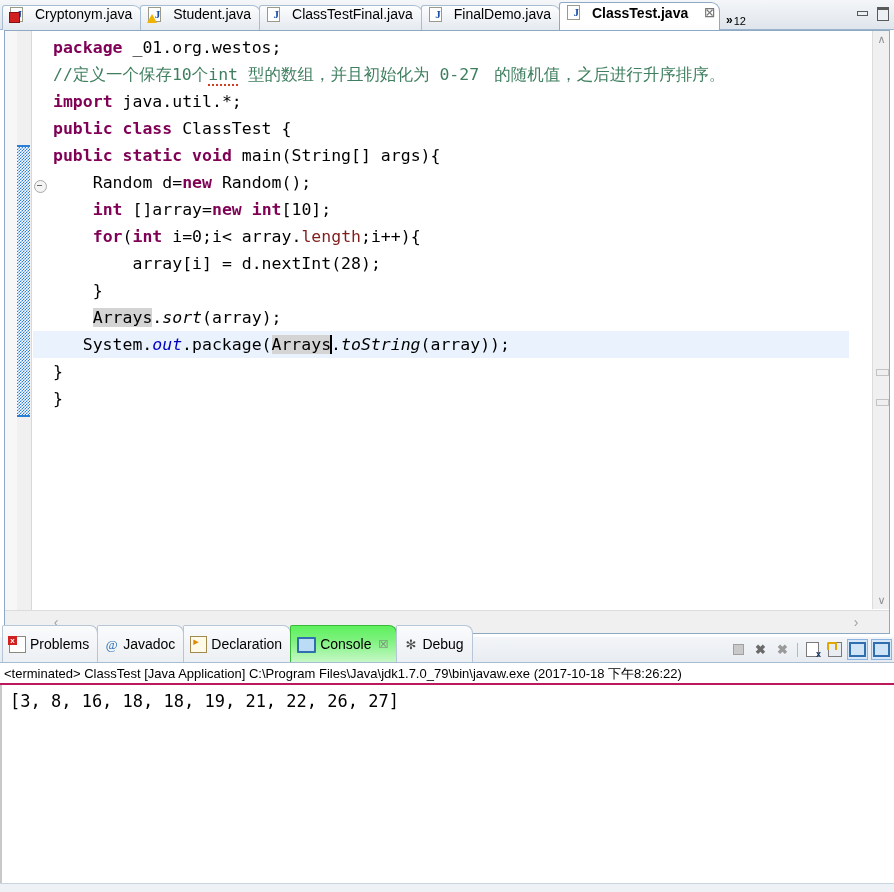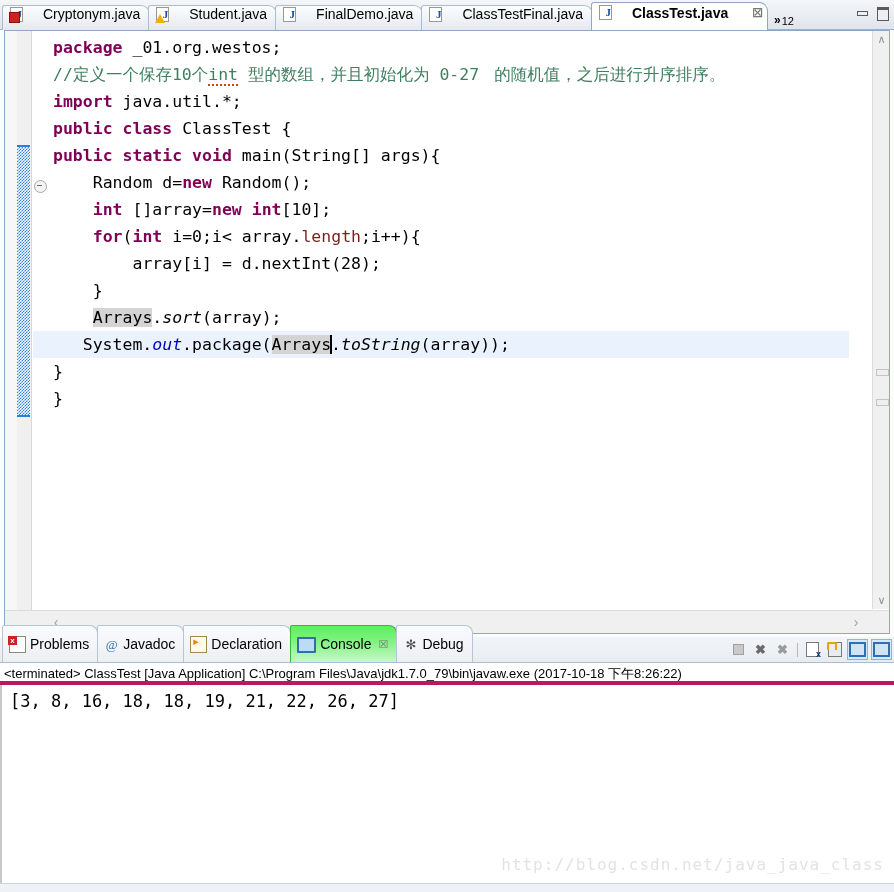--- a/index.html
+++ b/index.html
@@ -26,21 +26,21 @@
   .tabs {
     display: flex;
     align-items: flex-end;
     height: 30px;
     padding-left: 2px;
   }
   .tab {
     position: relative;
     display: flex;
     align-items: center;
-    gap: 20px;
+    gap: 12px;
     height: 25px;
     margin-top: 5px;
     padding: 0 9px 8px 7px;
     font-size: 14px;
     color: #000;
     white-space: nowrap;
     background: linear-gradient(to bottom, #fcfdfe 0%, #eef1f5 60%, #e3e9f0 100%);
     border: 1px solid #a9bdd2;
     border-bottom: none;
     border-radius: 3px 9px 0 0;
@@ -312,21 +312,21 @@
   .tbdoc::after { content:"x"; position:absolute; right:1px; bottom:0px; font-size:9px; color:#10306a; font-weight:bold;}
   .tblock { width: 12px; height: 13px; background: #e8edf3; border: 1px solid #7a7a7a; }
   .tblock::after { content:""; position:absolute; left:2px; top:2px; width:6px; height:6px; border:2px solid #e0a800; border-radius:2px 2px 0 0; border-bottom:none;}
   .tbmon { width: 13px; height: 11px; background: #cfe4f7; border: 2px solid #2f6fae; }
 
   .console-head {
     position: relative;
     height: 22px;
     padding: 2px 0 0 4px;
     font-size: 13px;
-    border-bottom: 4px solid #be185d;
+    border-bottom: 2px solid #be185d;
     background: #ffffff;
     white-space: nowrap;
     overflow: hidden;
     box-sizing: border-box;
   }
   .console-body {
     position: absolute; left: 0; top: 48px;
     width: 894px; bottom: 0;
     background: #ffffff;
     border-left: 2px solid #c8c8c8;
@@ -368,25 +368,25 @@
         <span class="tlabel">Cryptonym.java</span>
       </div>
       <div class="tab">
         <span class="jicon">
           <span class="badge warn"></span>
         </span>
         <span class="tlabel">Student.java</span>
       </div>
       <div class="tab">
         <span class="jicon"></span>
-        <span class="tlabel">FinalDemo.java</span>
+        <span class="tlabel">ClassTestFinal.java</span>
       </div>
       <div class="tab">
         <span class="jicon"></span>
-        <span class="tlabel">ClassTestFinal.java</span>
+        <span class="tlabel">FinalDemo.java</span>
       </div>
       <div class="tab active">
         <span class="jicon"></span>
         <span class="tlabel">ClassTest.java</span>
         <span class="closeX">☒</span>
       </div>
       <div class="tabmore">
         <span class="chev">»</span>
         <span class="cnt">12</span>
       </div>
@@ -482,16 +482,15 @@
       <div class="tbtn framed">
           <div class="tbmon"></div>
         </div>
     </div>
   </div>
 
   <div class="console-head">&lt;terminated&gt; ClassTest [Java Application] C:\Program Files\Java\jdk1.7.0_79\bin\javaw.exe (2017-10-18 下午8:26:22)</div>
 
   <div class="console-body">
     <div class="console-out">[3, 8, 16, 18, 18, 19, 21, 22, 26, 27]</div>
-    <div class="watermark">http://blog.csdn.net/java_java_class</div>
   </div>
   <div class="bottom-strip"></div>
 </div>
 
 </body></html>

